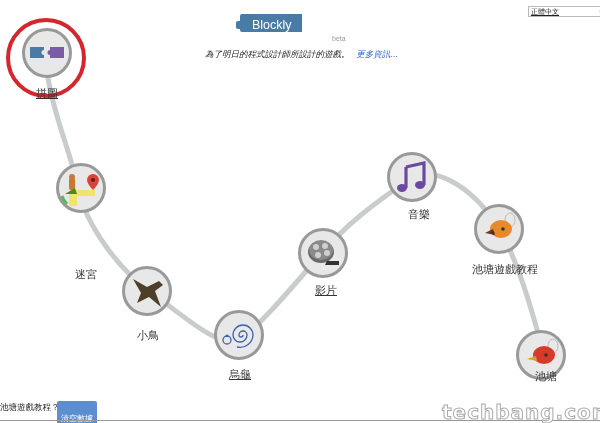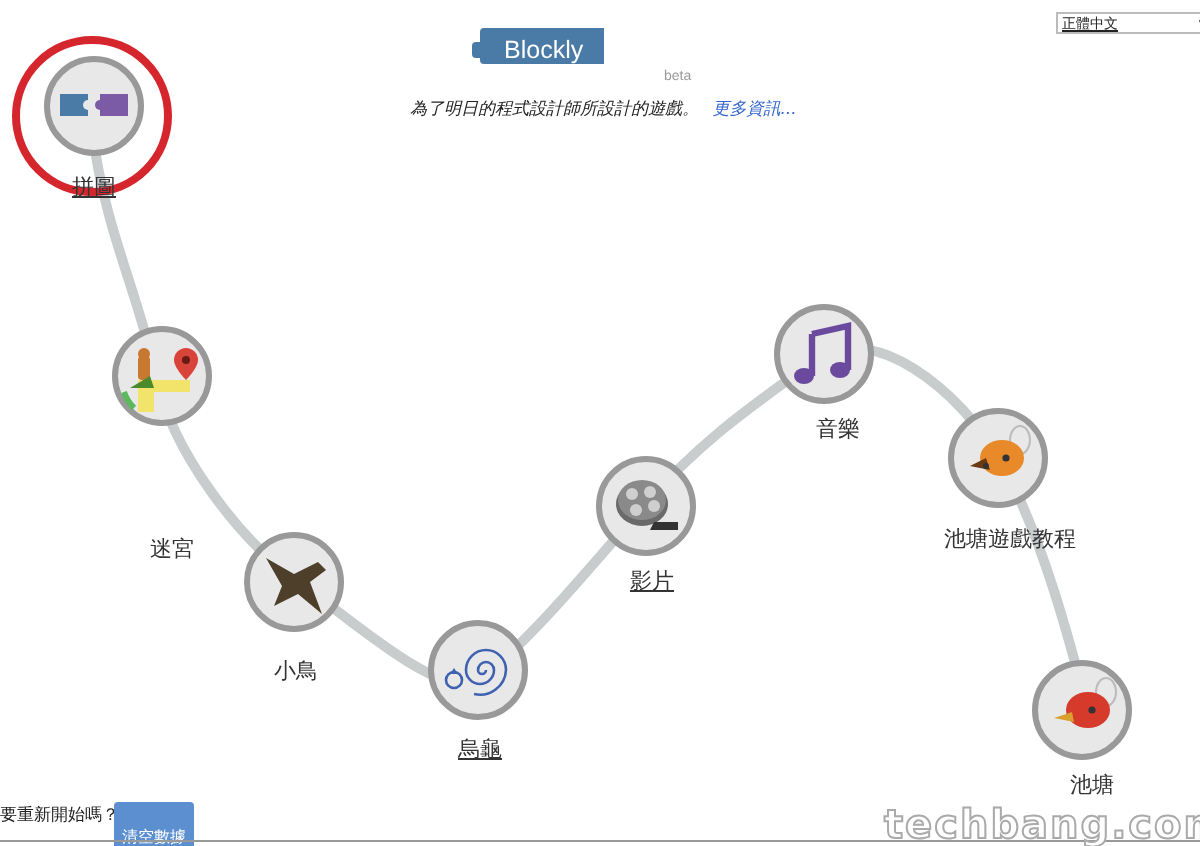--- a/index.html
+++ b/index.html
@@ -190,21 +190,21 @@
 
 <div class="node" style="left:516px; top:330px;">
   <div class="ring"></div>
   <svg class="icon" viewBox="0 0 44 44">
     <ellipse cx="34" cy="13" rx="5" ry="7" fill="none" stroke="#bbb" stroke-width="1"></ellipse>
     <ellipse cx="25" cy="22" rx="11" ry="9" fill="#d63a2a"></ellipse>
     <circle cx="27" cy="22" r="1.8" fill="#333"></circle>
     <path d="M8 26 L17 23 L18 28 Z" fill="#d9a030"></path>
   </svg>
 </div>
-<div class="node-label" style="left:546px; top:385px;">池塘</div>
-
-<div class="footer-text">要重新開始嗎？</div>
+<div class="node-label" style="left:546px; top:369px;">池塘</div>
+
+<div class="footer-text">池塘遊戲教程？</div>
 <div class="clear-btn">清空數據</div>
 <div class="bottom-line"></div>
 
 <div class="watermark">
   <div class="small">techbang.com</div>
 </div>
 
 </body></html>

